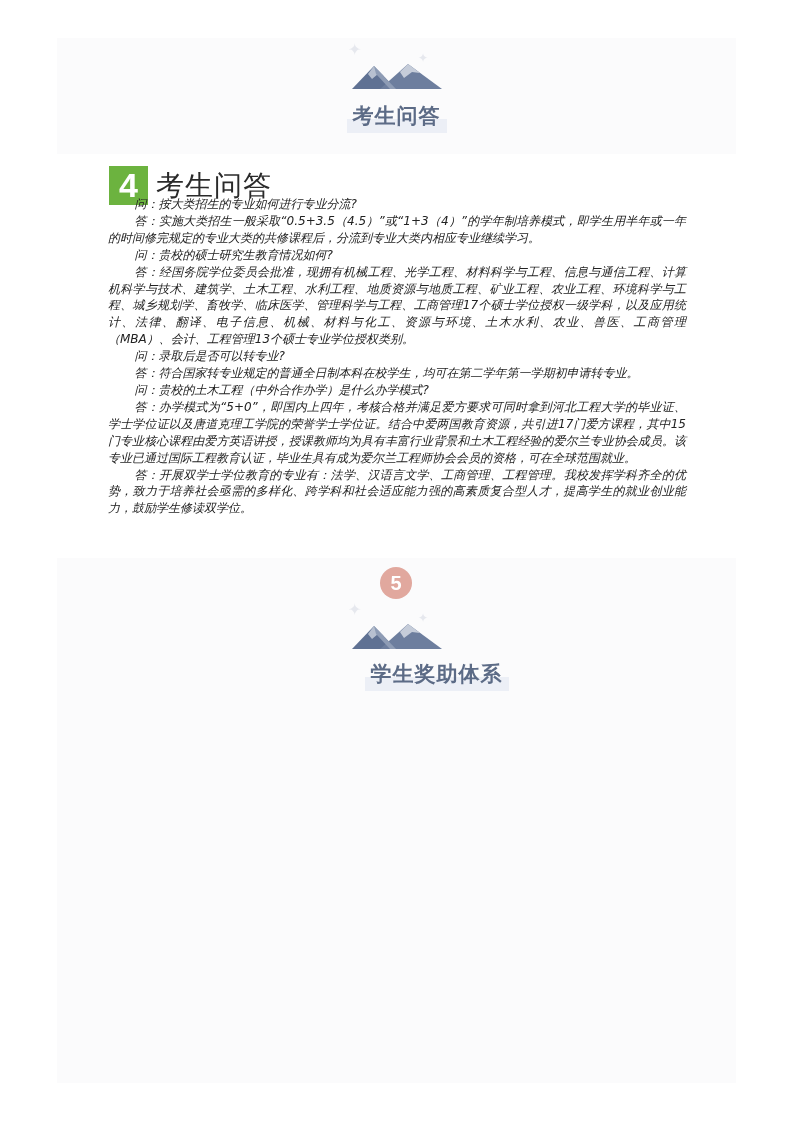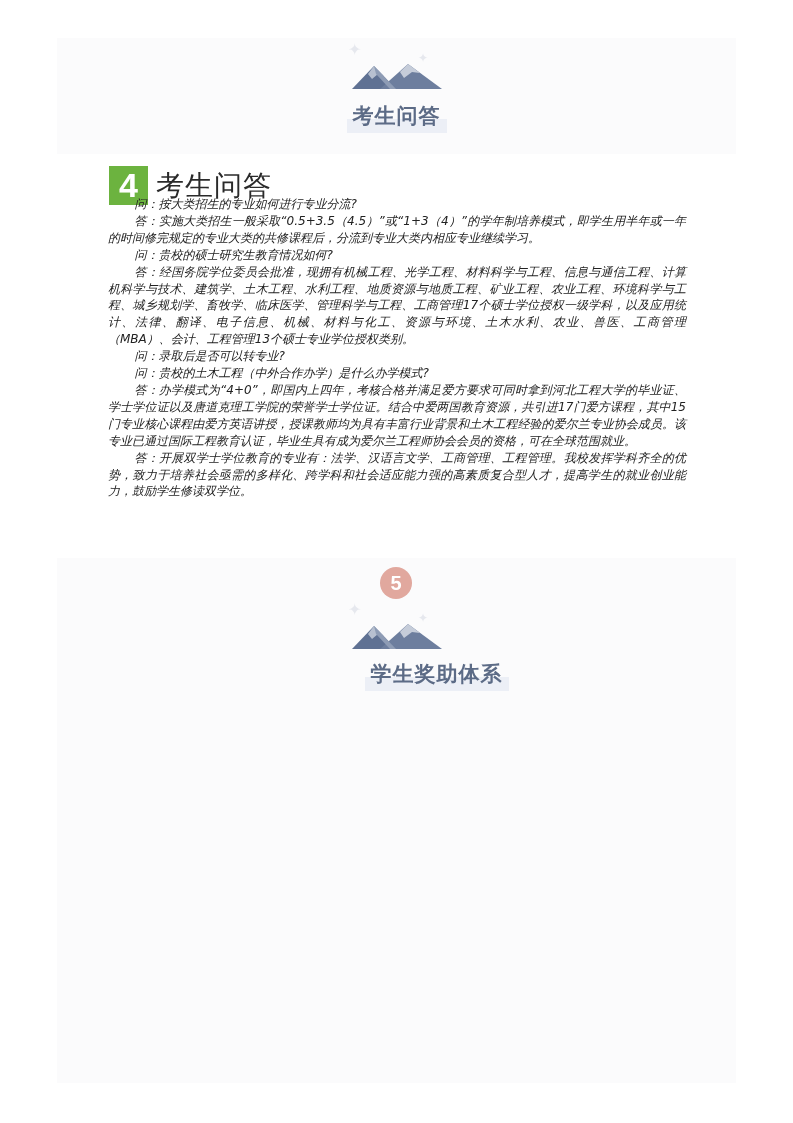--- a/index.html
+++ b/index.html
@@ -129,22 +129,23 @@
   <div class="heading-badge">4</div>
   <div class="heading-text">考生问答</div>
 </div>
 
 <div class="qa">
   <p>问：按大类招生的专业如何进行专业分流?</p>
   <p>答：实施大类招生一般采取“0.5+3.5（4.5）”或“1+3（4）”的学年制培养模式，即学生用半年或一年的时间修完规定的专业大类的共修课程后，分流到专业大类内相应专业继续学习。</p>
   <p>问：贵校的硕士研究生教育情况如何?</p>
   <p>答：经国务院学位委员会批准，现拥有机械工程、光学工程、材料科学与工程、信息与通信工程、计算机科学与技术、建筑学、土木工程、水利工程、地质资源与地质工程、矿业工程、农业工程、环境科学与工程、城乡规划学、畜牧学、临床医学、管理科学与工程、工商管理17个硕士学位授权一级学科，以及应用统计、法律、翻译、电子信息、机械、材料与化工、资源与环境、土木水利、农业、兽医、工商管理（MBA）、会计、工程管理13个硕士专业学位授权类别。</p>
   <p>问：录取后是否可以转专业?</p>
+  <p>答：符合国家转专业规定的普通全日制本科在校学生，均可在第二学年第一学期初申请转专业。</p>
   <p>问：贵校的土木工程（中外合作办学）是什么办学模式?</p>
-  <p>答：办学模式为“4+0”，即国内上四年，考核合格并满足爱方要求可同时拿到河北工程大学的毕业证、学士学位证以及唐道克理工学院的荣誉学士学位证。结合中爱两国教育资源，共引进17门爱方课程，其中15门专业核心课程由爱方英语讲授，授课教师均为具有丰富行业背景和土木工程经验的爱尔兰专业协会成员。该专业已通过国际工程教育认证，毕业生具有成为爱尔兰工程师协会会员的资格，可在全球范围就业。</p>
+  <p>答：办学模式为“5+0”，即国内上四年，考核合格并满足爱方要求可同时拿到河北工程大学的毕业证、学士学位证以及唐道克理工学院的荣誉学士学位证。结合中爱两国教育资源，共引进17门爱方课程，其中15门专业核心课程由爱方英语讲授，授课教师均为具有丰富行业背景和土木工程经验的爱尔兰专业协会成员。该专业已通过国际工程教育认证，毕业生具有成为爱尔兰工程师协会会员的资格，可在全球范围就业。</p>
   <p>答：开展双学士学位教育的专业有：法学、汉语言文学、工商管理、工程管理。我校发挥学科齐全的优势，致力于培养社会亟需的多样化、跨学科和社会适应能力强的高素质复合型人才，提高学生的就业创业能力，鼓励学生修读双学位。</p>
 </div>
 
 <div class="panel panel-bottom"></div>
 
 <div class="num-circle">5</div>
 
 <span class="sparkle" style="left:348px; top:602px;">✦</span>
 <span class="sparkle" style="left:418px; top:612px; font-size:12px;">✦</span>
 

